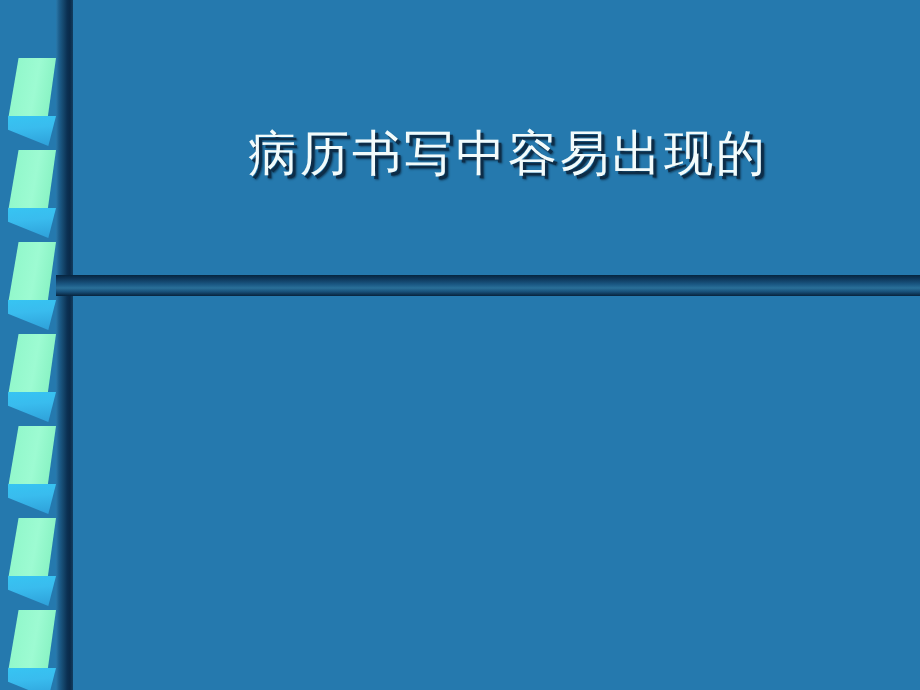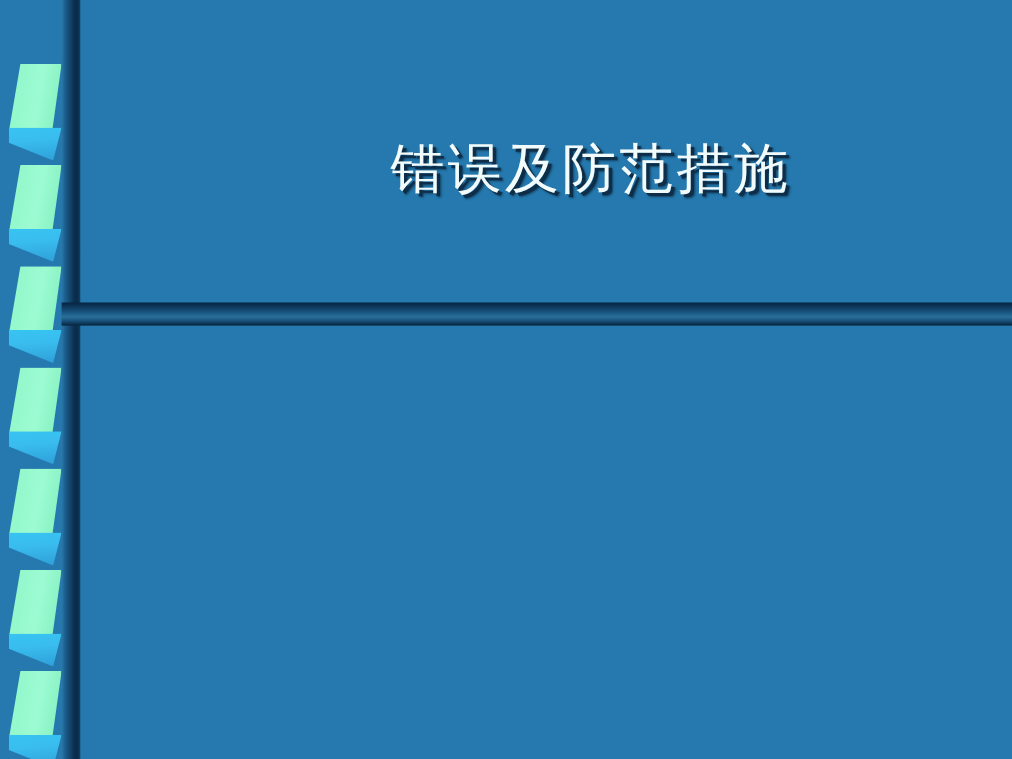--- a/index.html
+++ b/index.html
@@ -194,18 +194,18 @@
       </div>
       <div class="ribbon-unit" style="top: 370px;">
         <div class="ribbon-face"></div>
       </div>
     </div>
 
   <div id="vrule"></div>
   <div id="hrule"></div>
 
   <div id="title-block">
-    <span class="title-line" id="title-line-2">错误及防范措施</span>
+    <span class="title-line" id="title-line-1">病历书写中容易出现的</span>
   </div>
 
   <div id="body-area"></div>
 
 </div>
 
 </body></html>

